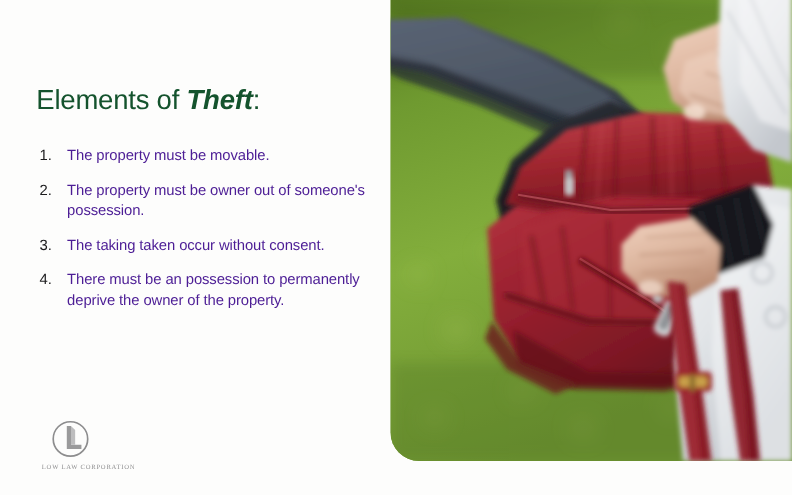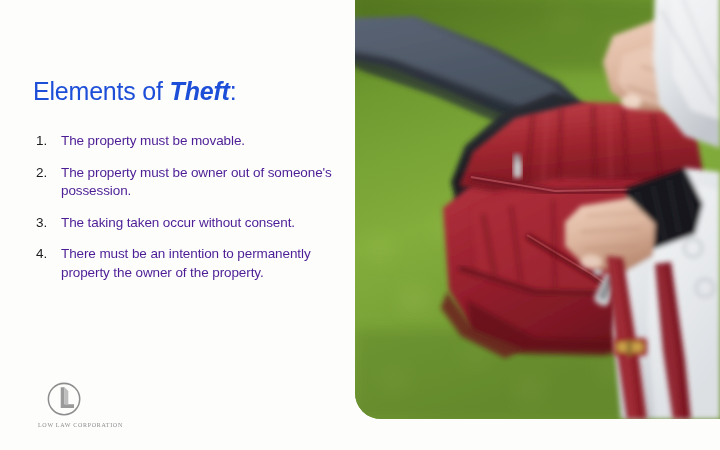--- a/index.html
+++ b/index.html
@@ -22,21 +22,21 @@
     left:0; top:0;
     width:355px; height:450px;
     background:#fdfdfc;
   }
 
   #page-title {
     position:absolute;
     left:33px; top:76px;
     font-size:25px;
     line-height:30px;
-    color:#1d4ed8;
+    color:#14532d;
     letter-spacing:-0.2px;
     white-space:nowrap;
   }
   #page-title .em {
     font-style:italic;
     font-weight:bold;
   }
 
   #elements-list {
     position:absolute;
@@ -118,21 +118,21 @@
       <li class="list-item">
         <span class="item-number">2.</span>
         <span class="item-text">The property must be owner out of someone's possession.</span>
       </li>
       <li class="list-item">
         <span class="item-number">3.</span>
         <span class="item-text">The taking taken occur without consent.</span>
       </li>
       <li class="list-item">
         <span class="item-number">4.</span>
-        <span class="item-text">There must be an intention to permanently property the owner of the property.</span>
+        <span class="item-text">There must be an possession to permanently deprive the owner of the property.</span>
       </li>
     </ol>
 
     <div id="logo-block">
       <svg id="logo-mark" viewBox="0 0 44 40">
         <circle cx="21" cy="19" r="16.5" fill="none" stroke="#8d8d8e" stroke-width="1.6"></circle>
         <path d="M17.5 6.5 L21.5 6.5 L21.5 24.5 L31.5 24.5 L31.5 28.5 L17.5 28.5 Z" fill="#9a9a9b"></path>
         <path d="M21.5 6.5 L25.5 10.5 L25.5 24.5 L21.5 24.5 Z" fill="#bdbdbe"></path>
       </svg>
       <div id="logo-text">LOW LAW CORPORATION</div>

